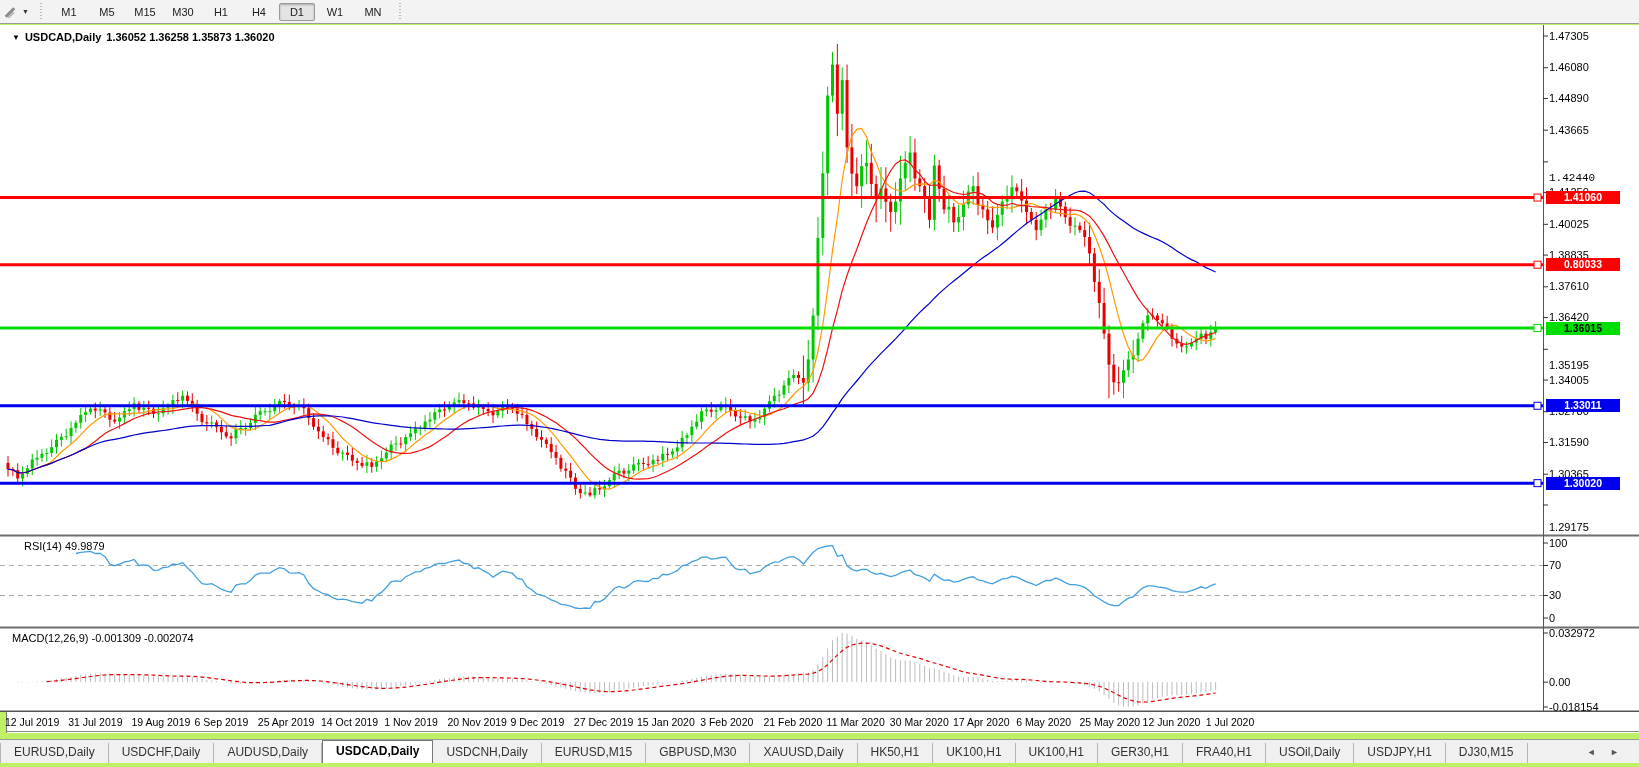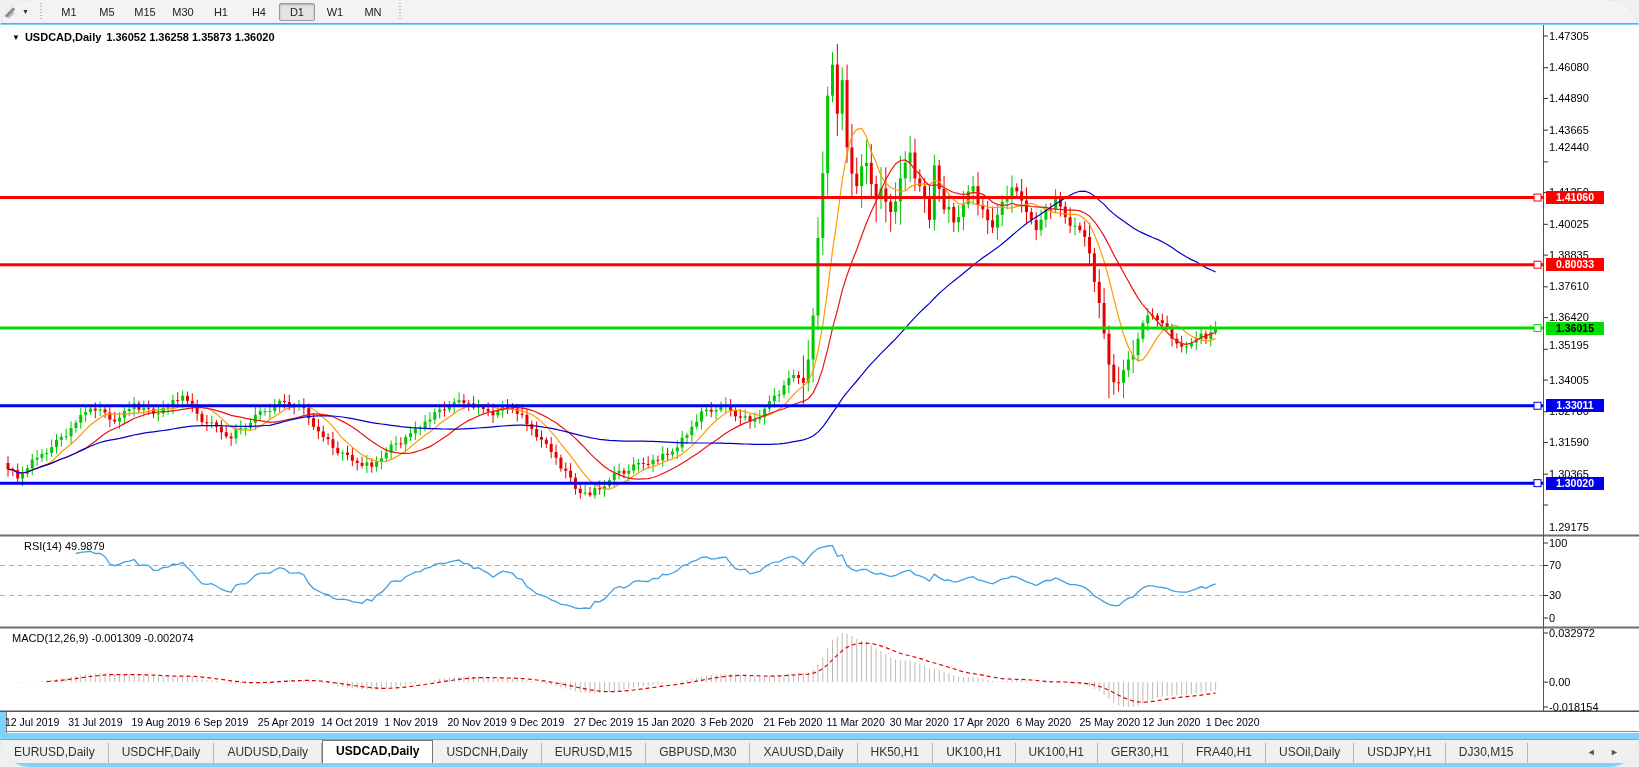--- a/index.html
+++ b/index.html
@@ -1,33 +1,33 @@
 <!DOCTYPE html>
 <html><head>
 <meta charset="utf-8">
 <style>
   html,body{margin:0;padding:0;background:#f0f0f0;font-family:"Liberation Sans",sans-serif;}
-  #app{position:relative;width:1639px;height:767px;background:#7dd3fc;overflow:hidden;border-radius:30px;}
+  #app{position:relative;width:1639px;height:767px;background:#bef264;overflow:hidden;}
   
   #toolbar{position:absolute;left:0;top:0;width:1639px;height:23px;background:#f3f3f3;border-bottom:1px solid #9a9a9a;display:flex;align-items:center;}
   .tool-icon{width:18px;height:16px;margin-left:2px;position:relative;}
   .tool-icon .stroke{position:absolute;left:2px;top:7px;width:12px;height:3px;background:#8a8a8a;transform:rotate(-45deg);}
   .tool-icon .stroke2{position:absolute;left:5px;top:10px;width:8px;height:2px;background:#b8b8b8;transform:rotate(-45deg);}
   .caret{font-size:7px;color:#333;margin:0 4px 0 2px;}
   .grip{width:5px;height:18px;margin:0 6px;background-image:repeating-linear-gradient(#bbb 0 1px,transparent 1px 3px);background-size:2px 100%;background-repeat:no-repeat;background-position:center;}
   .tfbtn{min-width:24px;padding:2px 5px;margin:0 1px;font-size:11px;color:#222;text-align:center;border:1px solid transparent;border-radius:2px;}
   .tfbtn.active{background:#e4e4e4;border:1px solid #9a9a9a;box-shadow:inset 0 1px 2px rgba(0,0,0,.25);}
   
   #chart-win{position:absolute;left:6px;top:25px;width:1633px;height:707px;background:#fff;border-left:1px solid #7a7a7a;border-top:1px solid #7a7a7a;}
   #chart-canvas{position:absolute;left:0;top:25px;}
   .pane-label{position:absolute;font-size:11px;color:#000;z-index:5;}
   #chart-title{position:absolute;left:12px;top:31px;font-size:11px;font-weight:bold;color:#000;z-index:5;display:flex;align-items:center;gap:5px;}
   #chart-title .tri{font-size:8px;}
   .axis-lbl{position:absolute;left:1549px;font-size:11px;color:#000;white-space:nowrap;z-index:4;}
-  .price-tag{position:absolute;left:1546px;width:58px;height:13px;line-height:13px;text-align:center;font-size:10.5px;font-weight:bold;z-index:6;}
+  .price-tag{position:absolute;left:1546px;width:74px;height:13px;line-height:13px;text-align:center;font-size:10.5px;font-weight:bold;z-index:6;}
   .date-lbl{position:absolute;top:716px;font-size:10.5px;color:#000;white-space:nowrap;z-index:4;}
   
   #tabbar{position:absolute;left:0;top:739px;width:1639px;height:23px;background:#f0f0f0;border-top:1px solid #9a9a9a;display:flex;align-items:flex-end;}
   .tab{height:17px;line-height:17px;padding:1px 13px 2px 13px;font-size:12px;color:#333;border-right:1px solid #b5b5b5;white-space:nowrap;}
   .tab.first{border-left:1px solid #b5b5b5;}
   .tab.active{background:#fff;font-weight:bold;color:#000;border:1px solid #777;border-bottom:none;height:19px;line-height:19px;margin-top:-2px;}
   #tab-arrows{margin-left:auto;margin-right:14px;align-self:center;font-size:9px;color:#555;letter-spacing:6px;}
   #win-bottom-edge{position:absolute;left:6px;top:731px;width:1633px;height:1px;background:#8a8a8a;}
 </style>
 </head>
@@ -867,27 +867,27 @@
   <div id="labels-layer">
       <div class="price-tag" style="top: 191.05px; background: rgb(255, 0, 0); color: rgb(255, 255, 255);">1.41060</div>
       <div class="price-tag" style="top: 258.205px; background: rgb(255, 0, 0); color: rgb(255, 255, 255);">0.80033</div>
       <div class="price-tag" style="top: 321.558px; background: rgb(0, 221, 0); color: rgb(0, 0, 0);">1.36015</div>
       <div class="price-tag" style="top: 399.268px; background: rgb(0, 0, 238); color: rgb(255, 255, 255);">1.33011</div>
       <div class="price-tag" style="top: 476.641px; background: rgb(0, 0, 238); color: rgb(255, 255, 255);">1.30020</div>
       <div class="axis-lbl" style="top: 29.5px;">1.47305</div>
       <div class="axis-lbl" style="top: 61.1892px;">1.46080</div>
       <div class="axis-lbl" style="top: 91.973px;">1.44890</div>
       <div class="axis-lbl" style="top: 123.662px;">1.43665</div>
-      <div class="axis-lbl" style="top: 141px;">1.42440</div>
+      <div class="axis-lbl" style="top: 172px; font-family: Liberation Mono, monospace;">1.42440</div>
       <div class="axis-lbl" style="top: 186.135px;">1.41250</div>
       <div class="axis-lbl" style="top: 217.824px;">1.40025</div>
       <div class="axis-lbl" style="top: 248.608px;">1.38835</div>
       <div class="axis-lbl" style="top: 280.297px;">1.37610</div>
       <div class="axis-lbl" style="top: 311.081px;">1.36420</div>
-      <div class="axis-lbl" style="top: 339px; text-align: right;">1.35195</div>
+      <div class="axis-lbl" style="top: 359px; text-align: right;">1.35195</div>
       <div class="axis-lbl" style="top: 373.554px;">1.34005</div>
       <div class="axis-lbl" style="top: 405.243px;">1.32780</div>
       <div class="axis-lbl" style="top: 436.027px;">1.31590</div>
       <div class="axis-lbl" style="top: 467.716px;">1.30365</div>
       <div class="axis-lbl" style="top: 521px;">1.29175</div>
       <div class="date-lbl" style="left: 5px;">12 Jul 2019</div>
       <div class="date-lbl" style="left: 68.2px;">31 Jul 2019</div>
       <div class="date-lbl" style="left: 131.4px;">19 Aug 2019</div>
       <div class="date-lbl" style="left: 194.6px;">6 Sep 2019</div>
       <div class="date-lbl" style="left: 257.8px;">25 Apr 2019</div>
@@ -898,21 +898,21 @@
       <div class="date-lbl" style="left: 573.8px;">27 Dec 2019</div>
       <div class="date-lbl" style="left: 637px;">15 Jan 2020</div>
       <div class="date-lbl" style="left: 700.2px;">3 Feb 2020</div>
       <div class="date-lbl" style="left: 763.4px;">21 Feb 2020</div>
       <div class="date-lbl" style="left: 826.6px;">11 Mar 2020</div>
       <div class="date-lbl" style="left: 889.8px;">30 Mar 2020</div>
       <div class="date-lbl" style="left: 953px;">17 Apr 2020</div>
       <div class="date-lbl" style="left: 1016.2px;">6 May 2020</div>
       <div class="date-lbl" style="left: 1079.4px;">25 May 2020</div>
       <div class="date-lbl" style="left: 1142.6px;">12 Jun 2020</div>
-      <div class="date-lbl" style="left: 1205.8px;">1 Dec 2020</div>
+      <div class="date-lbl" style="left: 1205.8px;">1 Jul 2020</div>
       <div class="axis-lbl" style="top: 536.5px;">100</div>
       <div class="axis-lbl" style="top: 559px;">70</div>
       <div class="axis-lbl" style="top: 589px;">30</div>
       <div class="axis-lbl" style="top: 611.5px;">0</div>
       <div class="axis-lbl" style="top: 626.5px;">0.032972</div>
       <div class="axis-lbl" style="top: 675.662px;">0.00</div>
       <div class="axis-lbl" style="top: 700.5px;">-0.018154</div>
     </div>
 
   <div id="win-bottom-edge"></div>

